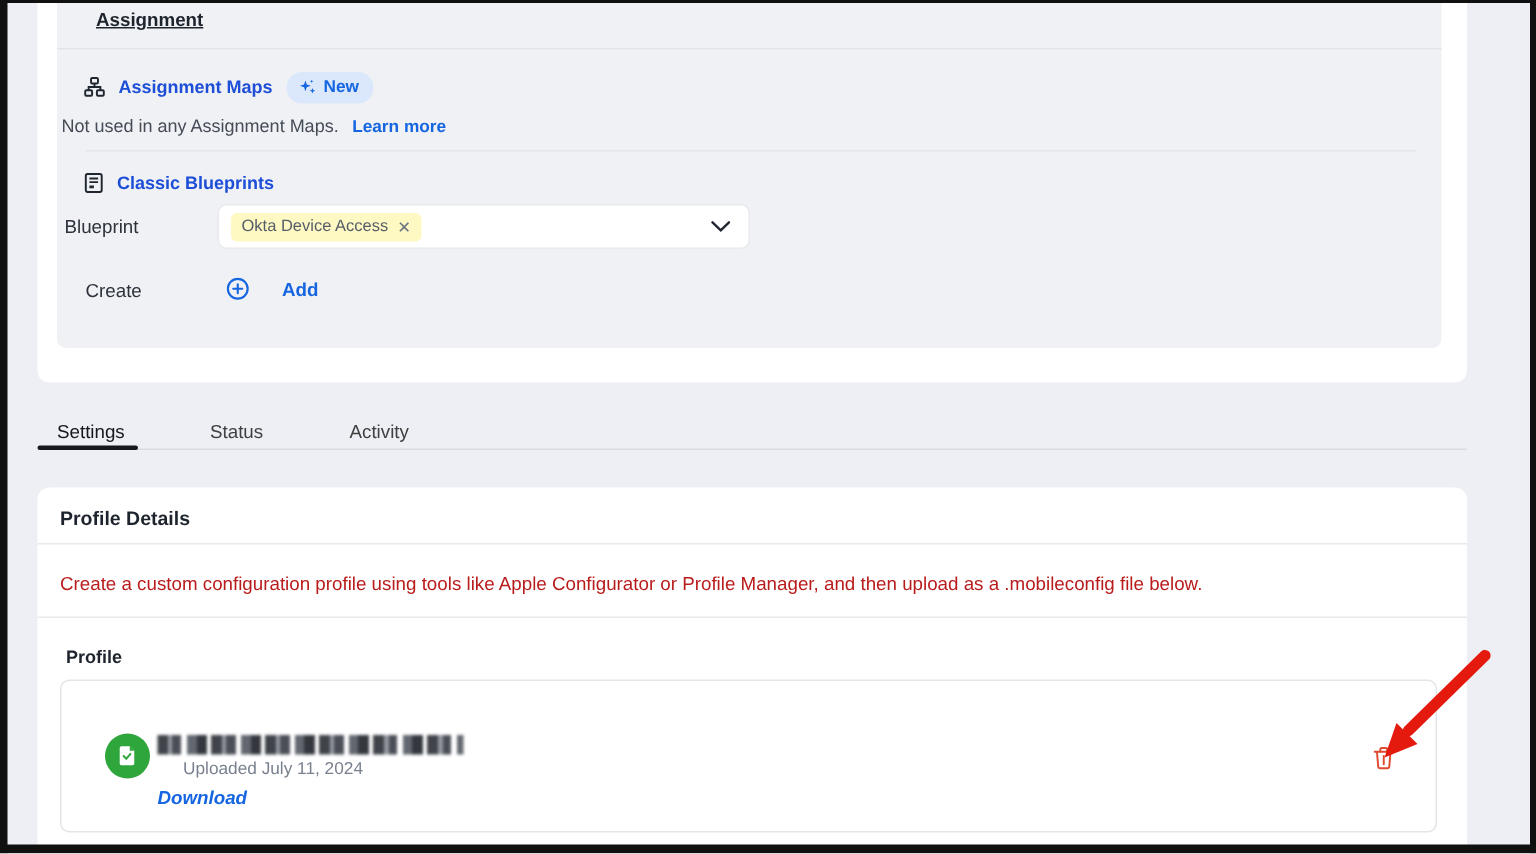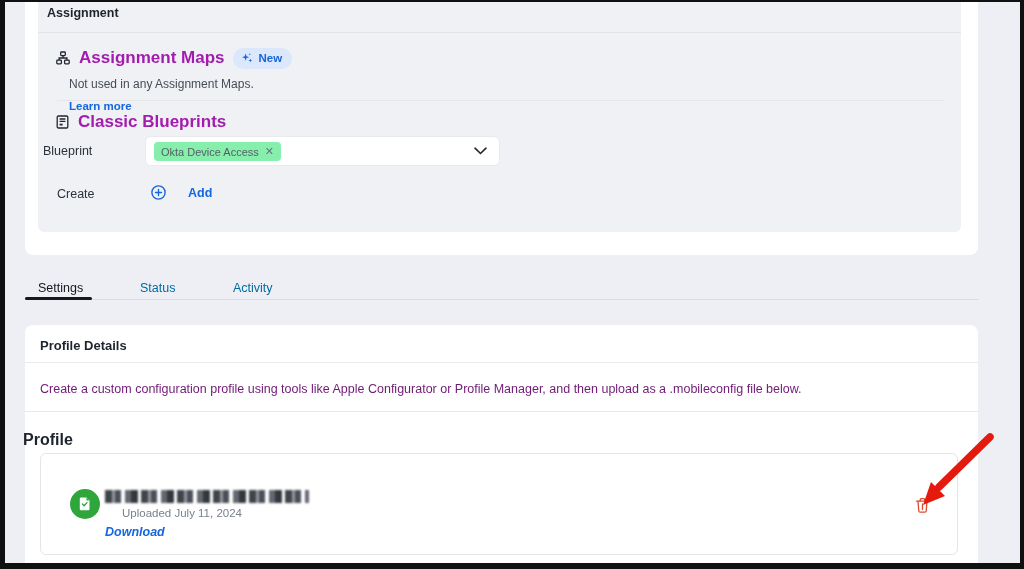--- a/index.html
+++ b/index.html
@@ -21,58 +21,58 @@
   .abs { position:absolute; }
 
   
   .card1 { left:25px; top:-12px; width:953px; height:267px; background:#ffffff; border-radius:8px; }
   .panel { left:38px; top:-12px; width:923px; height:244px; background:#f0f1f4; border-radius:6px; }
 
   .card-title { font-size:12.5px; font-weight:700; color:#1e242d; }
   .divider { height:1px; background:#e2e4e8; }
 
   .section-head { display:flex; align-items:center; gap:9px; }
-  .section-head .head-label { font-size:17px; font-weight:700; color:#a21caf; }
+  .section-head .head-label { font-size:12px; font-weight:700; color:#1d4ed8; }
 
   .badge-new {
     display:inline-flex; align-items:center; gap:5px;
     background:#dbe7fb; color:#1566e0; font-size:11.5px; font-weight:700;
     border-radius:11px; padding:3px 10px 3px 8px; height:21px;
   }
 
   .muted-row { display:flex; align-items:baseline; gap:9px; font-size:12px; color:#454c57; }
-  .link { color:#1566e0; font-weight:700; font-size:11.5px; cursor:pointer; text-decoration:none;margin-left:12px; }
+  .link { color:#1566e0; font-weight:700; font-size:11.5px; cursor:pointer; text-decoration:none; }
 
   .field-label { font-size:12.5px; color:#2c323c; }
 
   .select {
     left:145px; width:355px; height:30px; background:#ffffff;
     border:1px solid #e8eaee; border-radius:6px;
     display:flex; align-items:center; padding:0 12px 0 8px;
   }
   .chip {
-    display:inline-flex; align-items:flex-end; gap:6px;
-    background:#86efac; border-radius:4px; padding:3px 7px;
+    display:inline-flex; align-items:center; gap:6px;
+    background:#fef9c3; border-radius:4px; padding:3px 7px;
     font-size:11px; color:#555d69;
   }
   .chip .x { font-size:11px; color:#6b7380; cursor:pointer; }
   .select .spacer { flex:1; }
 
   .add-btn { display:inline-flex; align-items:center; gap:22px; cursor:pointer; }
   .add-btn .add-label { color:#1566e0; font-weight:700; font-size:12.5px; }
 
   
-  .tab { font-size:12.5px; color:#0369a1; cursor:pointer; }
+  .tab { font-size:12.5px; color:#404040; cursor:pointer; }
   .tab.active { color:#15181e; }
   .tab-underline { left:25px; top:297px; width:67px; height:3px; background:#16181d; border-radius:2px; z-index:2; }
   .tab-divider { left:25px; top:299px; width:953px; height:1px; background:#d9dbe0; }
 
   
   .card2 { left:25px; top:325px; width:953px; height:244px; background:#ffffff; border-radius:8px 8px 0 0; }
-  .desc { font-size:12.5px; color:#701a75; }
+  .desc { font-size:12.5px; color:#b91c1c; }
 
   .file-box { left:40px; top:453px; width:918px; height:102px; background:#fff; border:1px solid #e3e5e9; border-radius:6px; }
 
   .file-icon-circle {
     left:70px; top:489px; width:30px; height:30px; border-radius:50%;
     background:#2fa63c; display:flex; align-items:center; justify-content:center;
   }
 
   .redacted {
     left:105px; top:490px; width:204px; height:13px;
@@ -92,21 +92,21 @@
   .arrow-layer { left:900px; top:423px; width:110px; height:95px; z-index:55; pointer-events:none; }
 </style>
 </head>
 <body>
 
 <div id="screen">
 
   <div class="abs card1"></div>
   <div class="abs panel"></div>
 
-  <div class="abs card-title" style="left:47px; top:6px;">Assignment</div>
+  <div class="abs card-title" style="left:64px; top:6px;text-decoration:underline;">Assignment</div>
 
   <div class="abs divider" style="left:38px; top:32px; width:923px;"></div>
 
   <div class="abs section-head" style="left:56px; top:47px; height:22px;">
     <span style="display:inline-flex;">
       <svg width="14" height="14" viewBox="0 0 14 14" fill="none" stroke="#20262f" stroke-width="1.3">
         <rect x="4.7" y="1" width="4.6" height="3.6" rx="0.8"></rect>
         <rect x="0.8" y="9.2" width="4.6" height="3.6" rx="0.8"></rect>
         <rect x="8.6" y="9.2" width="4.6" height="3.6" rx="0.8"></rect>
         <path d="M7 4.8 V7 M3.1 9.2 V7 H10.9 V9.2"></path>
@@ -118,21 +118,21 @@
         <svg width="12" height="12" viewBox="0 0 12 12" fill="#1566e0">
           <path d="M4.6 1.6 L5.5 4.3 L8.2 5.2 L5.5 6.1 L4.6 8.8 L3.7 6.1 L1 5.2 L3.7 4.3 Z"></path>
           <path d="M9.3 6.6 L9.8 8 L11.2 8.5 L9.8 9 L9.3 10.4 L8.8 9 L7.4 8.5 L8.8 8 Z"></path>
           <path d="M8.8 1 L9.1 1.9 L10 2.2 L9.1 2.5 L8.8 3.4 L8.5 2.5 L7.6 2.2 L8.5 1.9 Z"></path>
         </svg>
       </span>
       <span>New</span>
     </span>
   </div>
 
-  <div class="abs muted-row" style="left:57px; top:77px;flex-direction:column;">
+  <div class="abs muted-row" style="left:41px; top:77px;">
     <span>Not used in any Assignment Maps.</span>
     <a class="link">Learn more</a>
   </div>
 
   <div class="abs divider" style="left:57px; top:100px; width:887px; background:#e4e6ea;"></div>
 
   <div class="abs section-head" style="left:56px; top:111px; height:22px;">
     <span style="display:inline-flex;">
       <svg width="13" height="14" viewBox="0 0 13 14" fill="none" stroke="#20262f" stroke-width="1.3">
         <rect x="1.2" y="1" width="10.6" height="12" rx="1.2"></rect>
@@ -179,21 +179,21 @@
   <div class="abs card2"></div>
 
   <div class="abs card-title" style="left:40px; top:338px; font-size:13px;">Profile Details</div>
 
   <div class="abs divider" style="left:25px; top:362px; width:953px; background:#e7e9ec;"></div>
 
   <div class="abs desc" style="left:40px; top:382px; width:900px;">Create a custom configuration profile using tools like Apple Configurator or Profile Manager, and then upload as a .mobileconfig file below.</div>
 
   <div class="abs divider" style="left:25px; top:411px; width:953px; background:#e7e9ec;"></div>
 
-  <div class="abs" style="left:23px; top:431px; font-size:16px; font-weight:700; color:#1e242d;">Profile</div>
+  <div class="abs" style="left:44px; top:431px; font-size:12px; font-weight:700; color:#1e242d;">Profile</div>
 
   <div class="abs file-box"></div>
 
   <div class="abs file-icon-circle">
     <svg width="14" height="16" viewBox="0 0 14 16" fill="none">
       <path d="M3 1.5 H8.5 L11.5 4.5 V13 A1.2 1.2 0 0 1 10.3 14.2 H3 A1.2 1.2 0 0 1 1.8 13 V2.7 A1.2 1.2 0 0 1 3 1.5 Z" fill="#ffffff"></path>
       <path d="M8.5 1.5 L8.5 4.5 L11.5 4.5" fill="#2fa63c"></path>
       <path d="M4.4 8 L6.2 9.8 L9 6.6" stroke="#2fa63c" stroke-width="1.3" fill="none" stroke-linecap="round"></path>
     </svg>
   </div>

